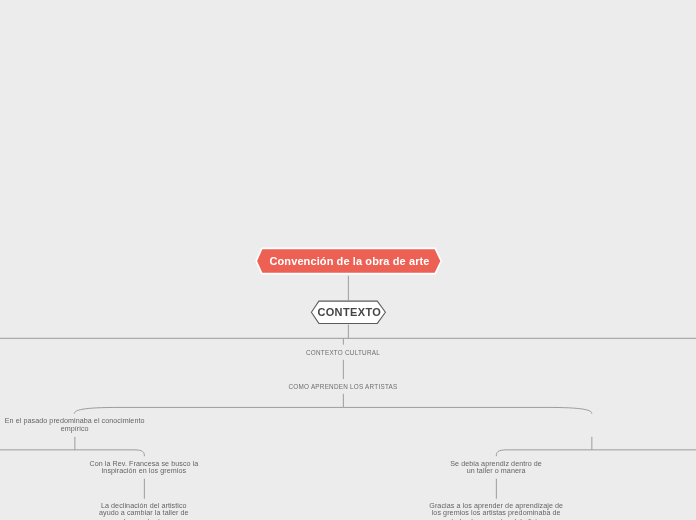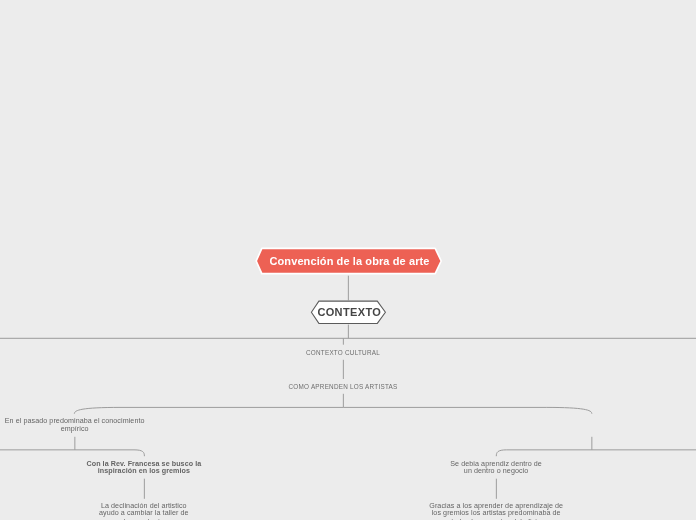--- a/index.html
+++ b/index.html
@@ -64,28 +64,28 @@
   <div class="cap" style="left:243px;top:383.4px;width:200px;">
     <span>COMO APRENDEN LOS ARTISTAS</span>
   </div>
 
   <div class="leaf" style="left:-25.35px;top:418.3px;width:200px;">
     <div>En el pasado predominaba el conocimiento</div>
     <div>empírico</div>
   </div>
 
 
-  <div class="leaf" style="left:43.9px;top:460.5px;width:200px;font-weight:bold;">
+  <div class="leaf" style="left:43.9px;top:460.5px;width:200px;">
     <div>Con la Rev. Francesa se busco la</div>
     <div>inspiración en los gremios</div>
   </div>
 
   <div class="leaf" style="left:396.1px;top:460.5px;width:200px;">
     <div>Se debia aprendiz dentro de</div>
-    <div>un dentro o negocio</div>
+    <div>un taller o manera</div>
   </div>
 
   <div class="leaf" style="left:43.8px;top:502.5px;width:200px;">
     <div>La declinación del artistico</div>
     <div>ayudo a cambiar la taller de</div>
     <div class="l3">hacer el arte</div>
   </div>
 
   <div class="leaf" style="left:396.2px;top:502.5px;width:200px;">
     <div>Gracias a los aprender de aprendizaje de</div>

